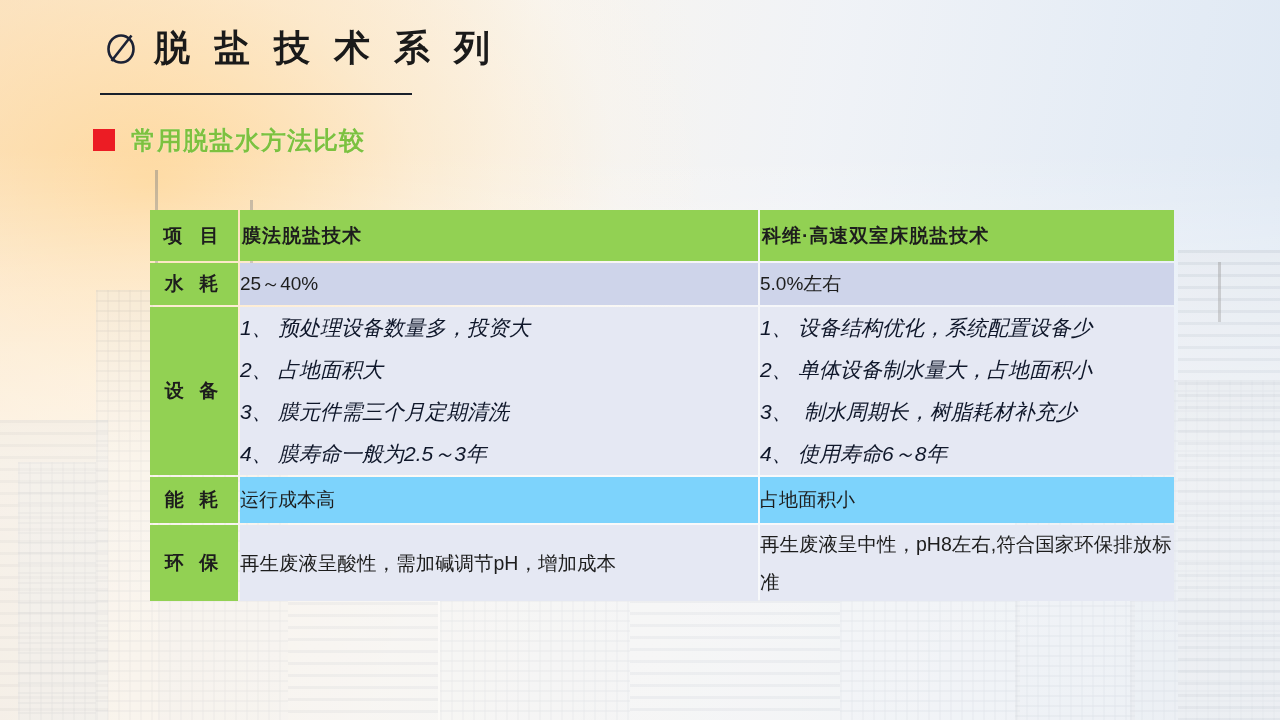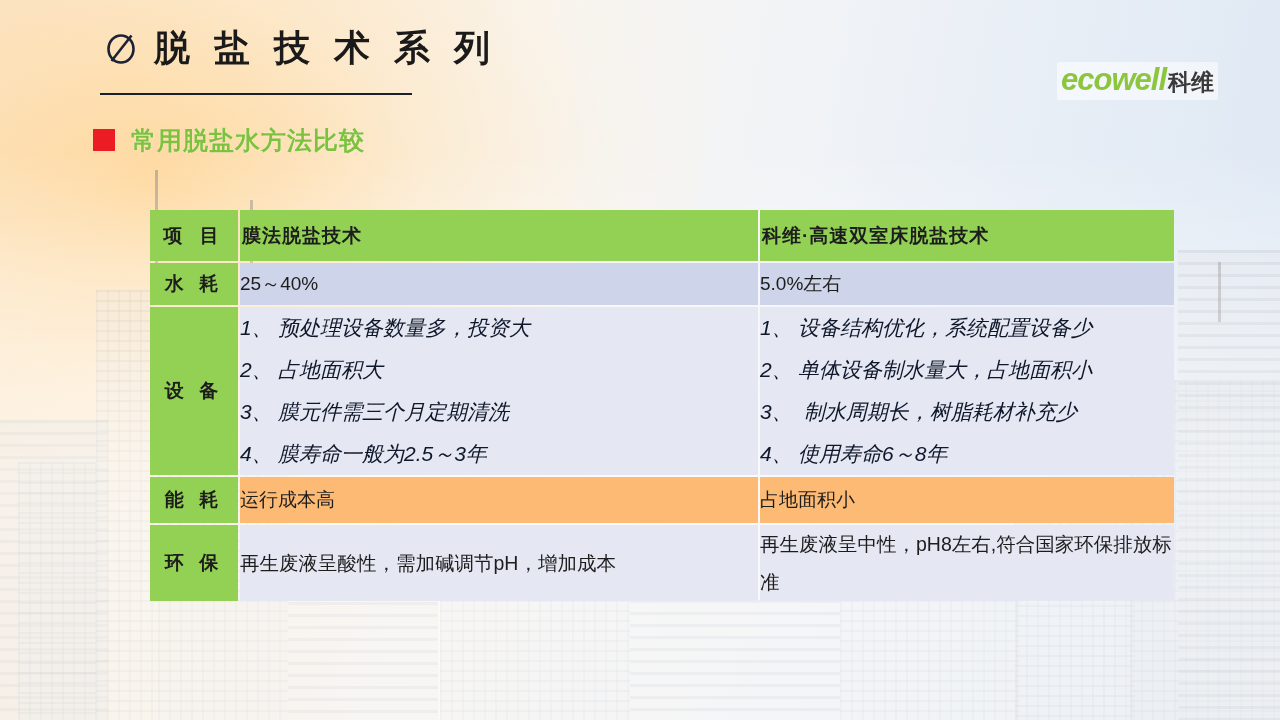--- a/index.html
+++ b/index.html
@@ -110,21 +110,21 @@
     height:51px;
   }
   .hd.item{letter-spacing:6px;text-align:center;}
   .hd.col{padding-left:2px;letter-spacing:1px;}
 
   .rowlabel{
     background:#92d153;color:#ffffff;font-weight:bold;font-size:19px;
     text-align:center;letter-spacing:5px;margin-top:27px;
   }
   .cellA{background:#ced4ea;padding:8px 14px;}
-  .cellB{background:#fdba74;padding:10px 14px;margin-left:21px;}
+  .cellB{background:#7dd3fc;padding:10px 14px;margin-left:21px;}
 
   .listcell{background:#e5e8f3;padding:12px 14px 12px 22px;}
   .listcell ul{list-style:none;margin:0;padding:0;}
   .listcell li{
     font-size:21px;line-height:42px;color:#0f172a;white-space:nowrap;font-style:italic;
   }
   .num{display:inline-block;min-width:38px;}
   .wrapcell{background:#e5e8f3;padding:11px 10px 11px 14px;}
   .wrapcell p{margin:0;font-size:19.5px;line-height:38px;color:#1d1d1d;}
 
@@ -182,24 +182,20 @@
     <span class="slash-icon">
       <svg width="36" height="36" viewBox="0 0 36 36" aria-hidden="true">
         <ellipse cx="17" cy="19" rx="12.5" ry="13.5" fill="none" stroke="#1c2235" stroke-width="2.6"></ellipse>
         <line x1="27.5" y1="5.5" x2="7.5" y2="31" stroke="#1c2235" stroke-width="2.6"></line>
       </svg>
     </span>
     <span class="deck-title">脱 盐 技 术 系 列</span>
   </div>
   <div class="title-rule"></div>
 
-  <div class="brand">
-    <span class="brand-eco">ecowell</span>
-    <span class="brand-cn">科维</span>
-  </div>
 
   <div class="sub-row">
     <span class="sub-bullet"></span>
     <span class="sub-text">常用脱盐水方法比较</span>
   </div>
 
   <table class="tbl">
     <colgroup>
       <col class="c-item">
         <col class="c-a">

